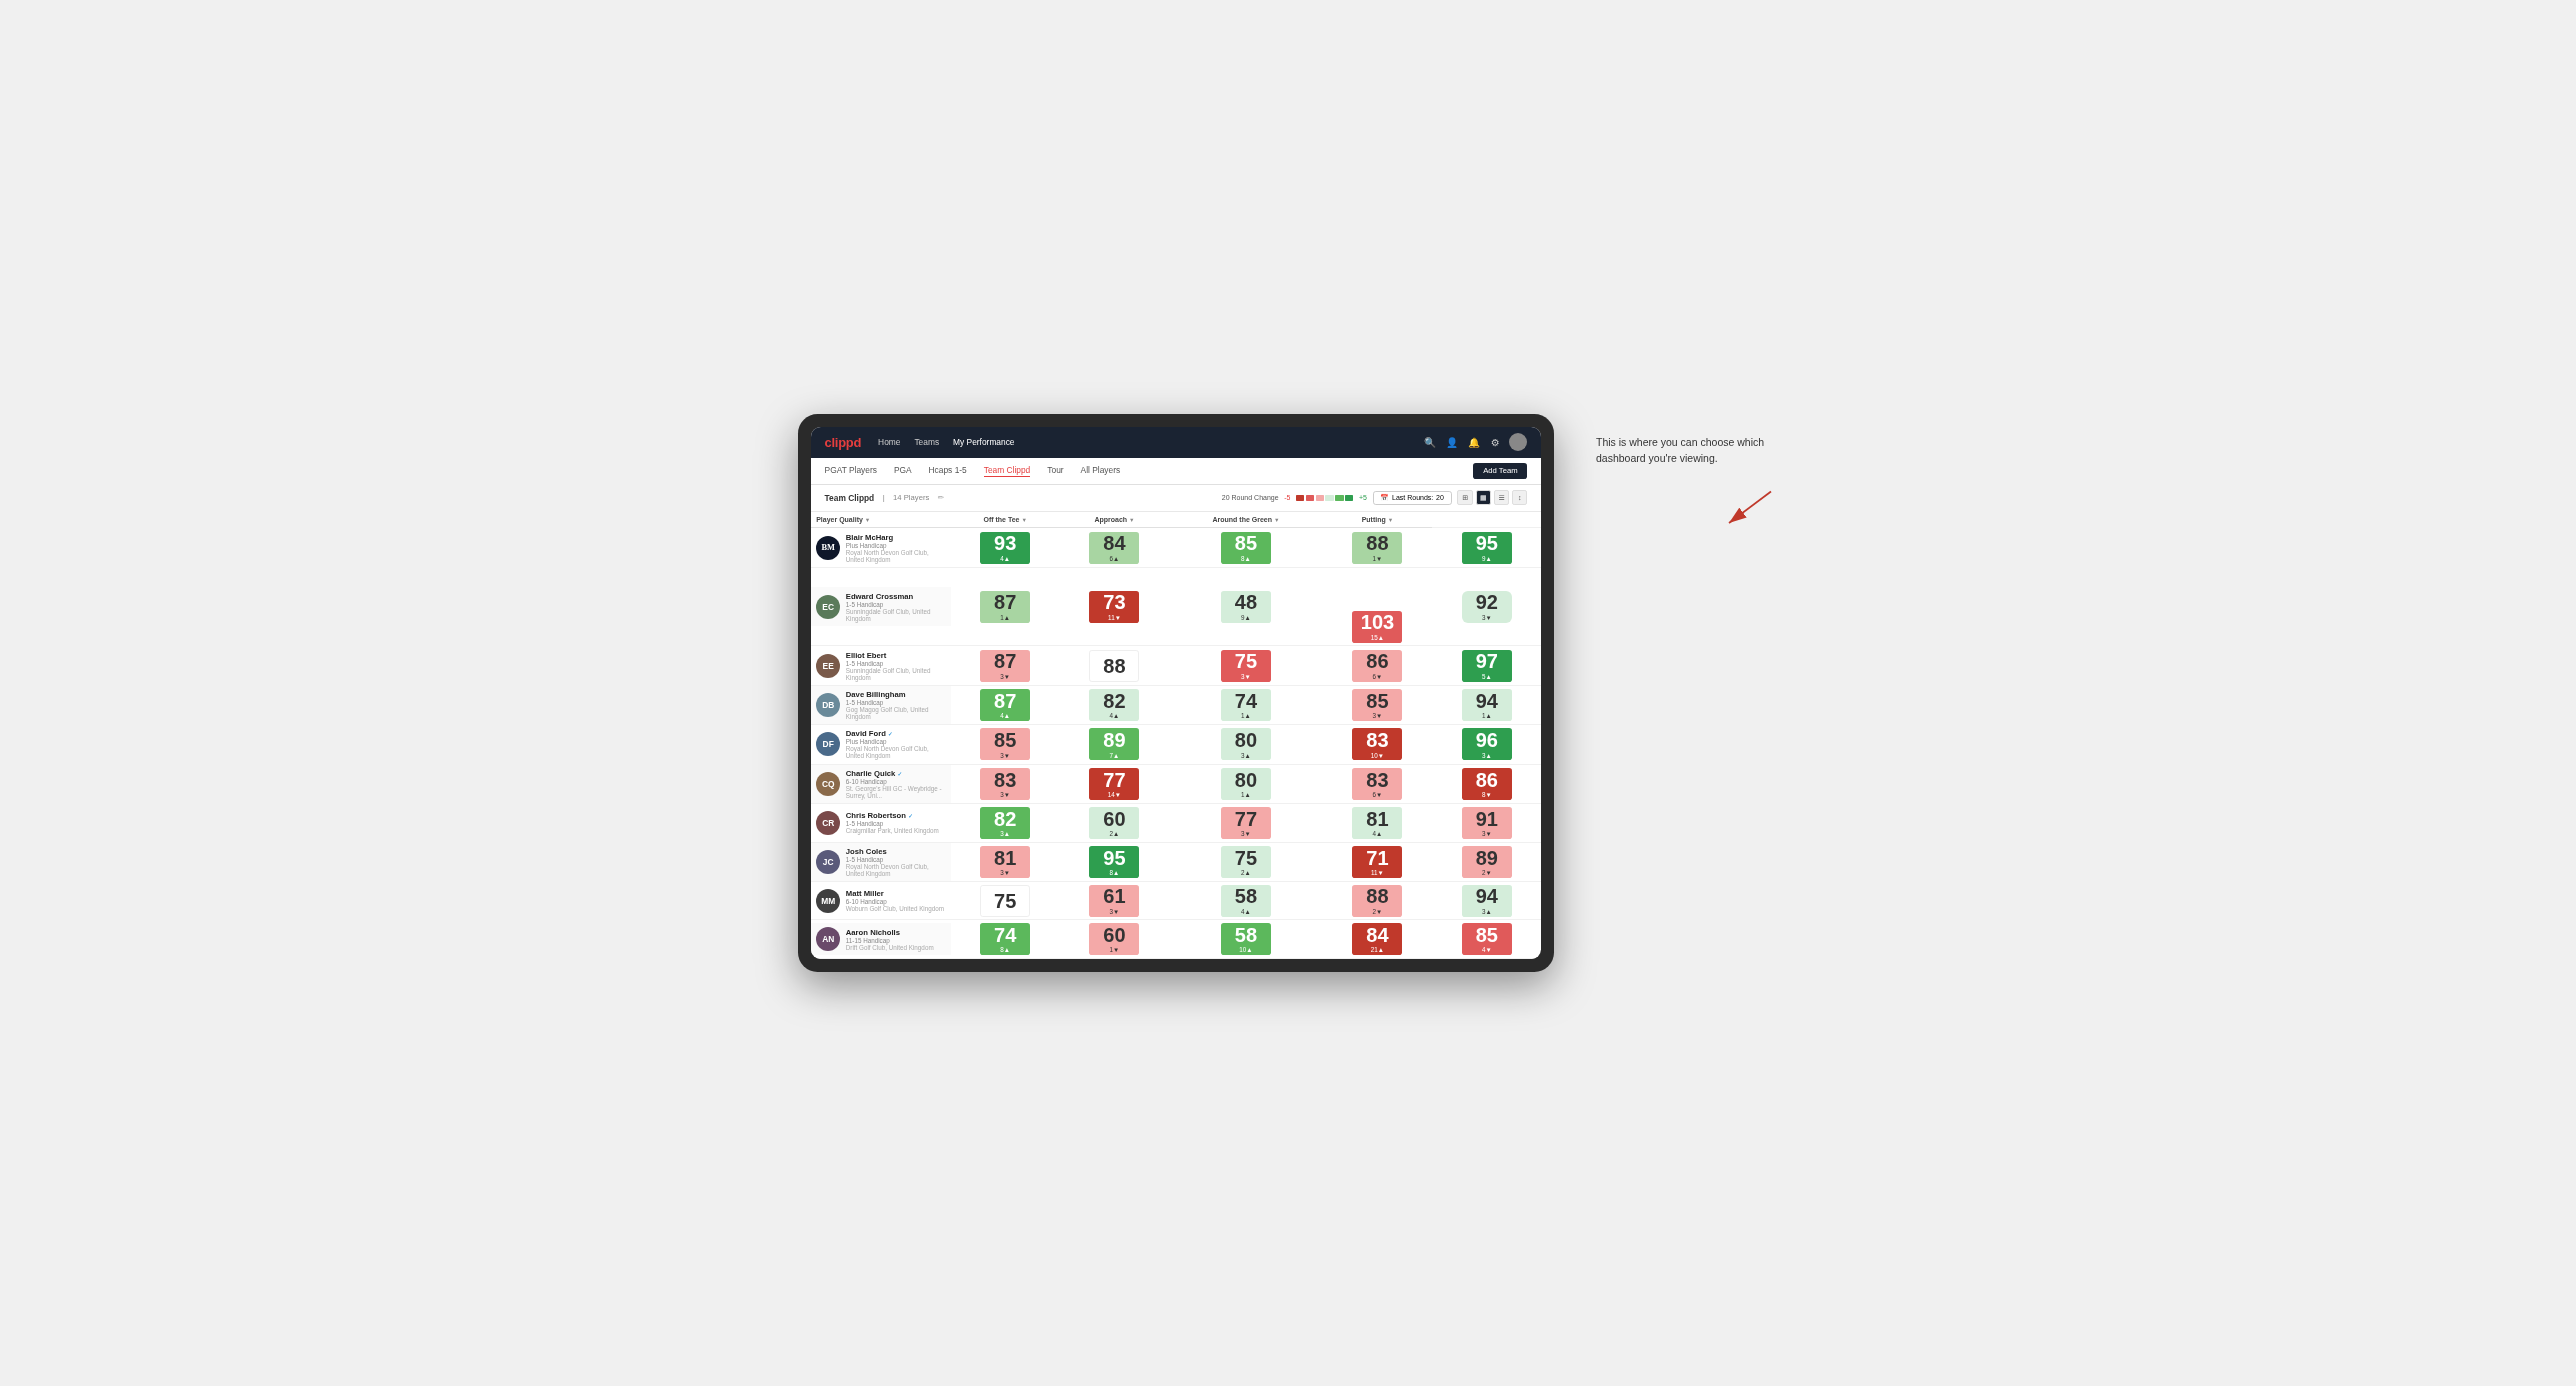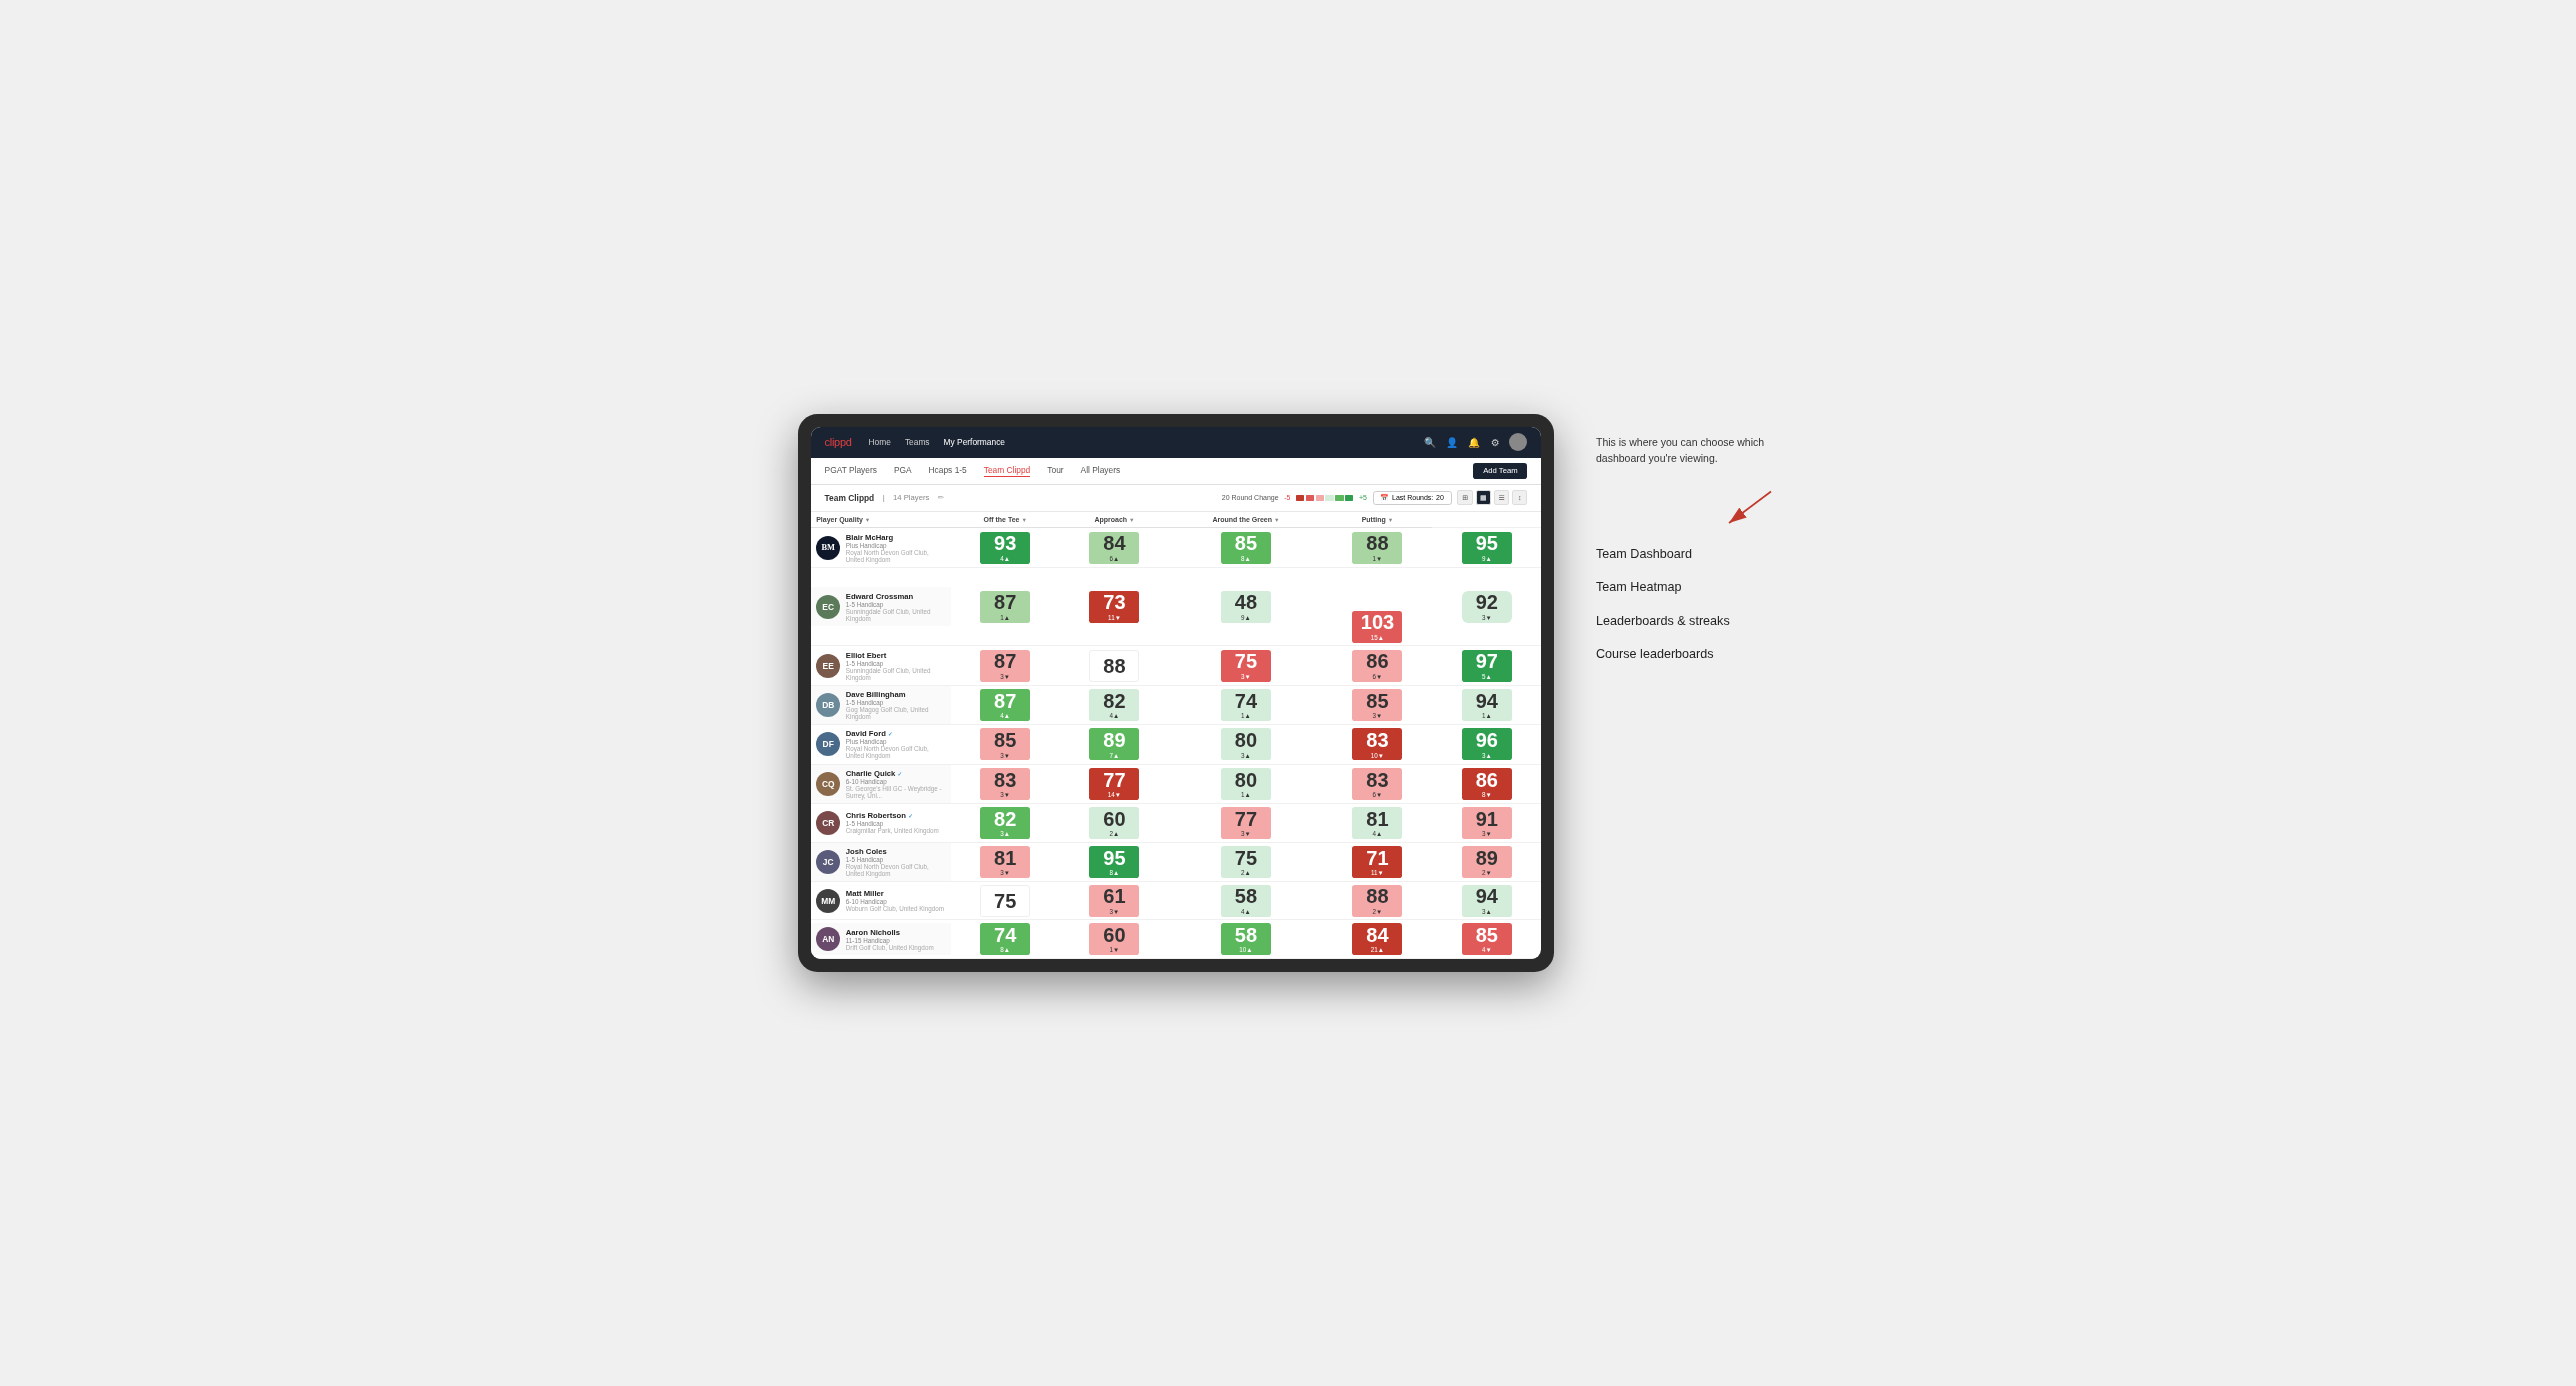--- a/index.html
+++ b/index.html
@@ -42,22 +42,22 @@
       background: #1a2332;
       display: flex;
       align-items: center;
       padding: 0 14px;
       height: 31px;
       gap: 17px;
     }
 
     .nav-logo {
       color: #e53e3e;
-      font-weight: 400;
-      font-size: 11px;
+      font-weight: 700;
+      font-size: 13px;
       letter-spacing: -0.3px;
       text-align: center;
     }
 
     .nav-links {
       display: flex;
       gap: 14px;
       flex: 1;
     }
 
@@ -866,22 +866,16 @@
     <div style="text-align:right; margin-bottom: 14px;">
       <svg width="56" height="42" viewBox="0 0 80 60">
         <path d="M70 5 L10 50" stroke="#c0392b" stroke-width="2.5" fill="none" marker-end="url(#arrowhead)"></path>
         <defs>
           <marker id="arrowhead" markerWidth="10" markerHeight="7" refX="10" refY="3.5" orient="auto">
             <polygon points="0 0, 10 3.5, 0 7" fill="#c0392b"></polygon>
           </marker>
         </defs>
       </svg>
     </div>
-    <div class="annotation-items">
-      <div class="annotation-item">Team Dashboard</div>
-      <div class="annotation-item">Team Heatmap</div>
-      <div class="annotation-item">Leaderboards &amp; streaks</div>
-      <div class="annotation-item">Course leaderboards</div>
-    </div>
   </div>
 
 </div>
 
 
 </body></html>

